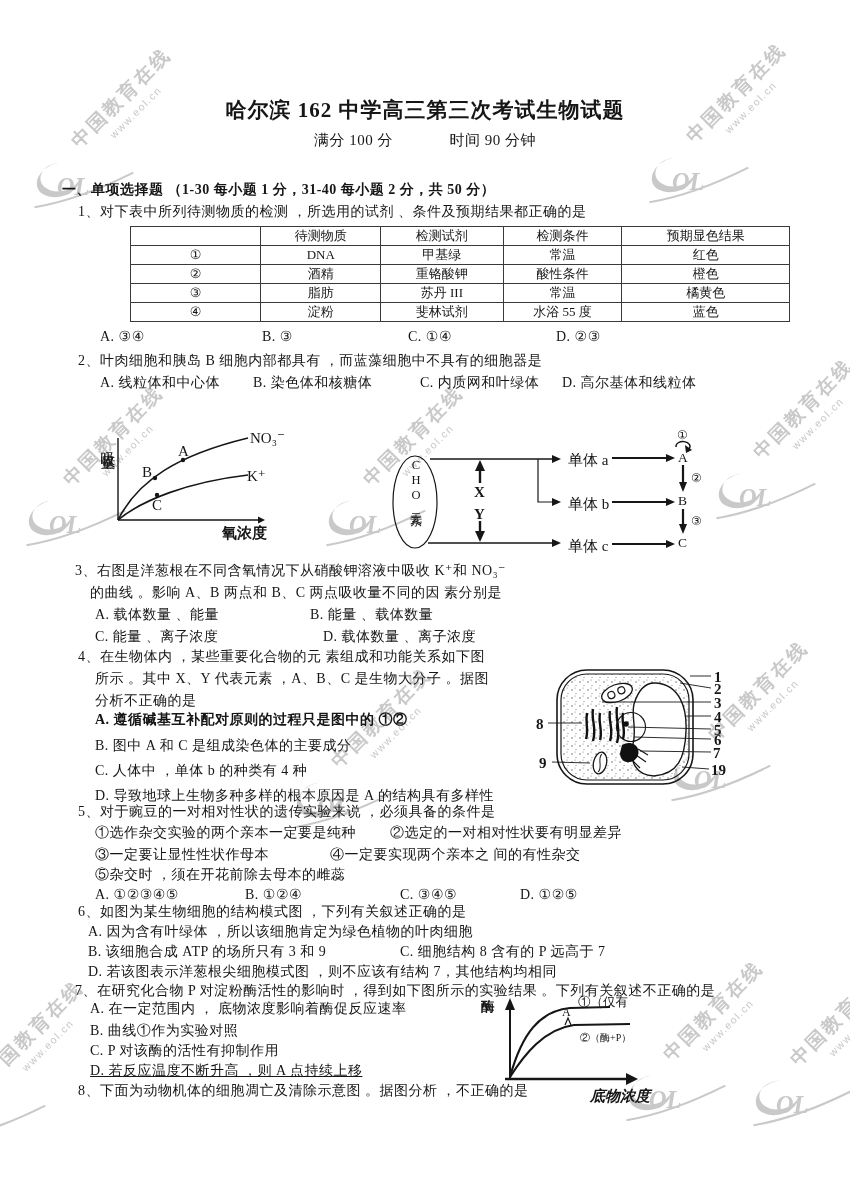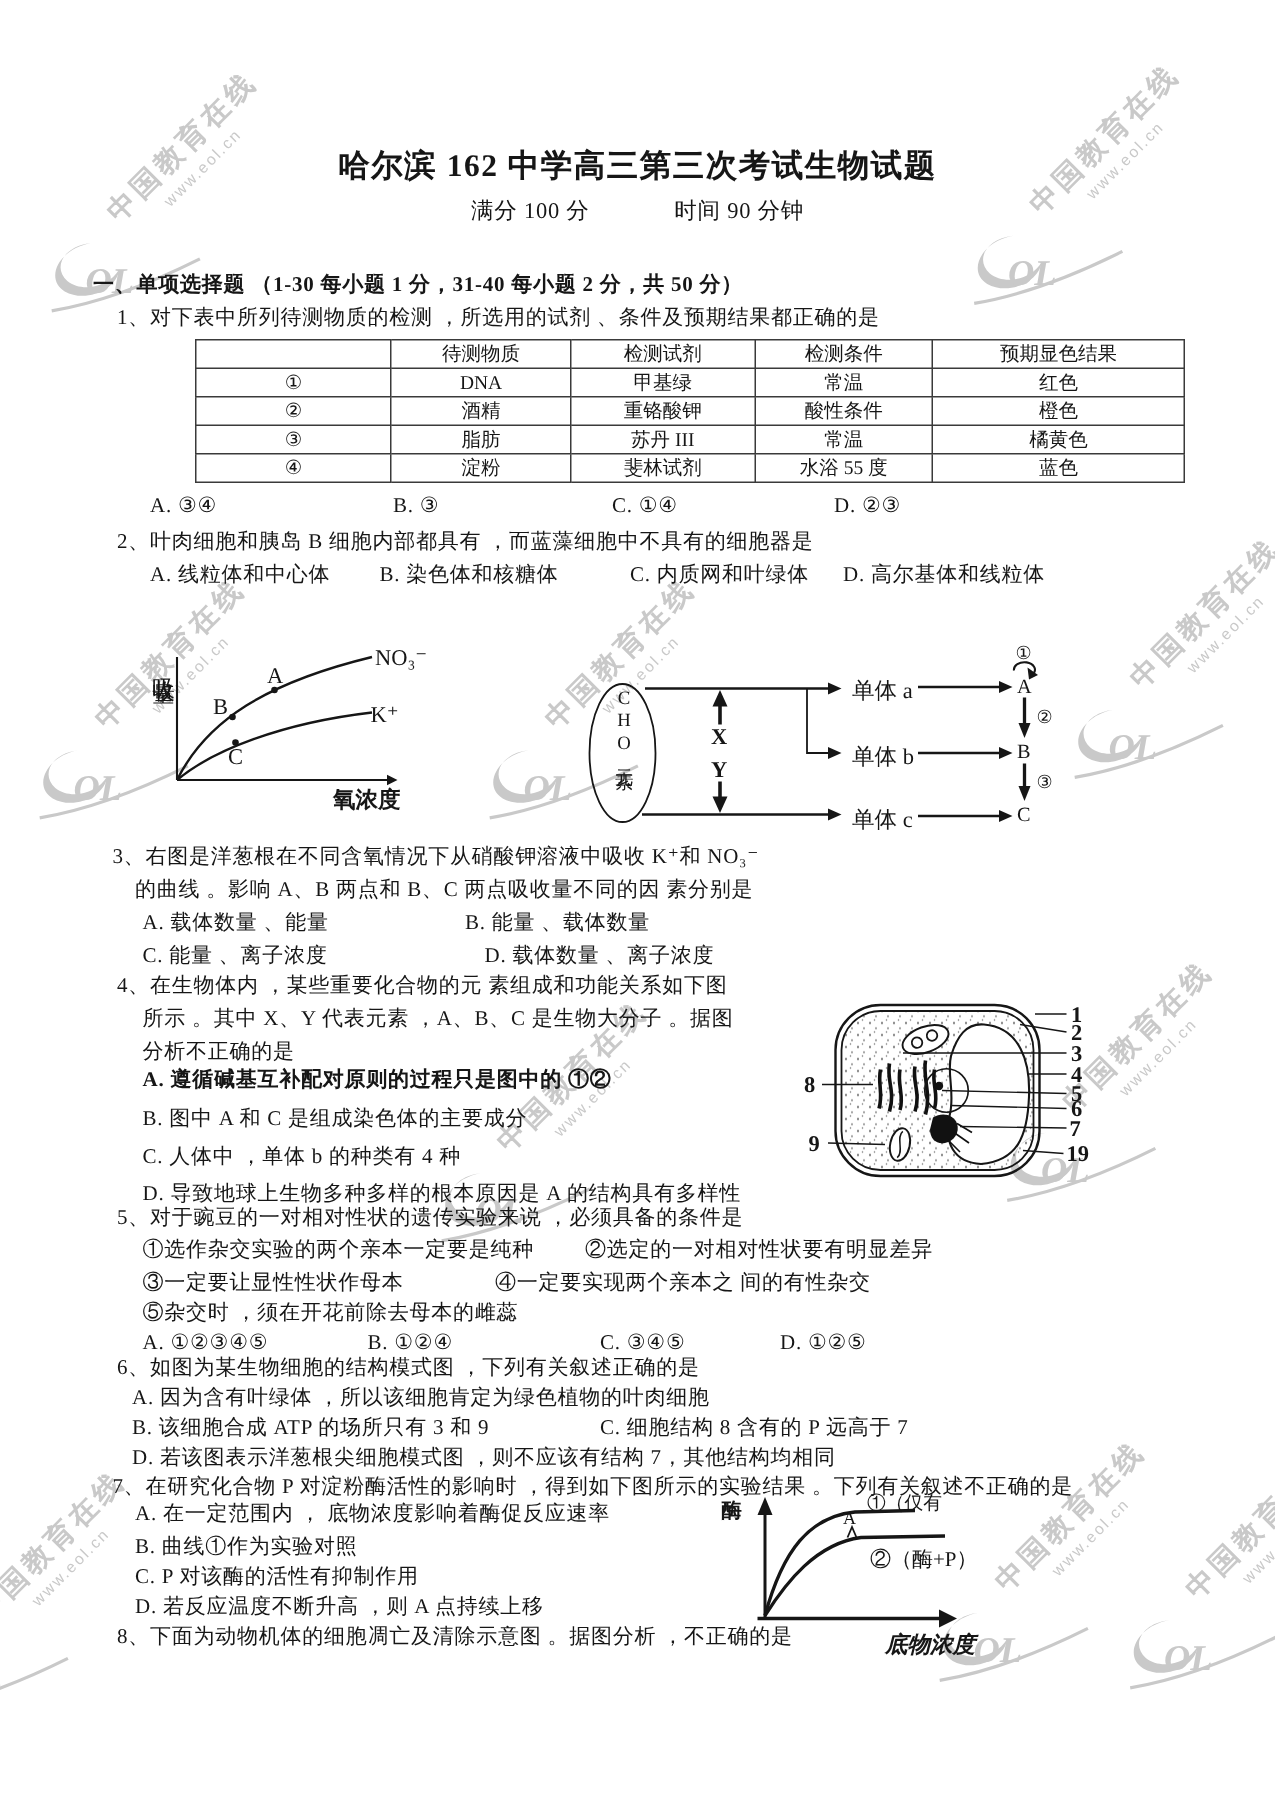--- a/index.html
+++ b/index.html
@@ -372,34 +372,34 @@
   <div class="t" style="left:0;top:943px;width:850px;">
     <span class="opt" style="left:88px;">B. 该细胞合成 ATP 的场所只有 3 和 9</span>
     <span class="opt" style="left:400px;">C. 细胞结构 8 含有的 P 远高于 7</span>
   </div>
   <div class="t" style="left:88px;top:963px;">D. 若该图表示洋葱根尖细胞模式图 ，则不应该有结构 7，其他结构均相同</div>
 
   <div class="t" style="left:75px;top:982px;">7、在研究化合物 P 对淀粉酶活性的影响时 ，得到如下图所示的实验结果 。下列有关叙述不正确的是</div>
   <div class="t" style="left:90px;top:1000px;">A. 在一定范围内 ， 底物浓度影响着酶促反应速率</div>
   <div class="t" style="left:90px;top:1022px;">B. 曲线①作为实验对照</div>
   <div class="t" style="left:90px;top:1042px;">C. P 对该酶的活性有抑制作用</div>
-  <div class="t" style="left:90px;top:1062px;">D. 若反应温度不断升高 ，则 A 点持续上移</div>
+  <div class="t" style="left:90px;top:1062px;text-decoration:underline;">D. 若反应温度不断升高 ，则 A 点持续上移</div>
 
   <div class="fig" style="left:478px;top:993px;width:195px;height:118px;">
     <svg width="195" height="118" viewBox="0 0 195 118">
       <path d="M32,86 V14" stroke="#161616" stroke-width="2" fill="none"></path>
       <polygon points="27,17 32,5 37,17" fill="#161616"></polygon>
       <path d="M27,86 H148" stroke="#161616" stroke-width="2.4" fill="none"></path>
       <polygon points="148,80 160,86 148,92" fill="#161616"></polygon>
       <path d="M32,84 C44,40 62,18 92,15 L132,14" stroke="#161616" stroke-width="2.2" fill="none"></path>
       <path d="M32,84 C46,62 66,36 96,32 L152,31" stroke="#161616" stroke-width="2.2" fill="none"></path>
       <path d="M87,32 L90,25 L93,32" stroke="#161616" stroke-width="1.2" fill="none"></path>
     </svg>
     <div class="lbl b" style="left:3px;top:5px;font-size:13.5px;">酶</div>
     <div class="lbl" style="left:100px;top:1px;font-size:12.5px;">①（仅有</div>
-    <div class="lbl" style="left:102px;top:38px;font-size:14px;">②（酶+P）</div>
+    <div class="lbl" style="left:102px;top:38px;font-size:10px;">②（酶+P）</div>
     <div class="lbl" style="left:84px;top:12px;font-size:12px;">A</div>
     <div class="lbl b" style="left:112px;top:94px;font-style:italic;">底物浓度</div>
   </div>
 
   <div class="t" style="left:78px;top:1082px;">8、下面为动物机体的细胞凋亡及清除示意图 。据图分析 ，不正确的是</div>
 
 </div>
 
 </body></html>

